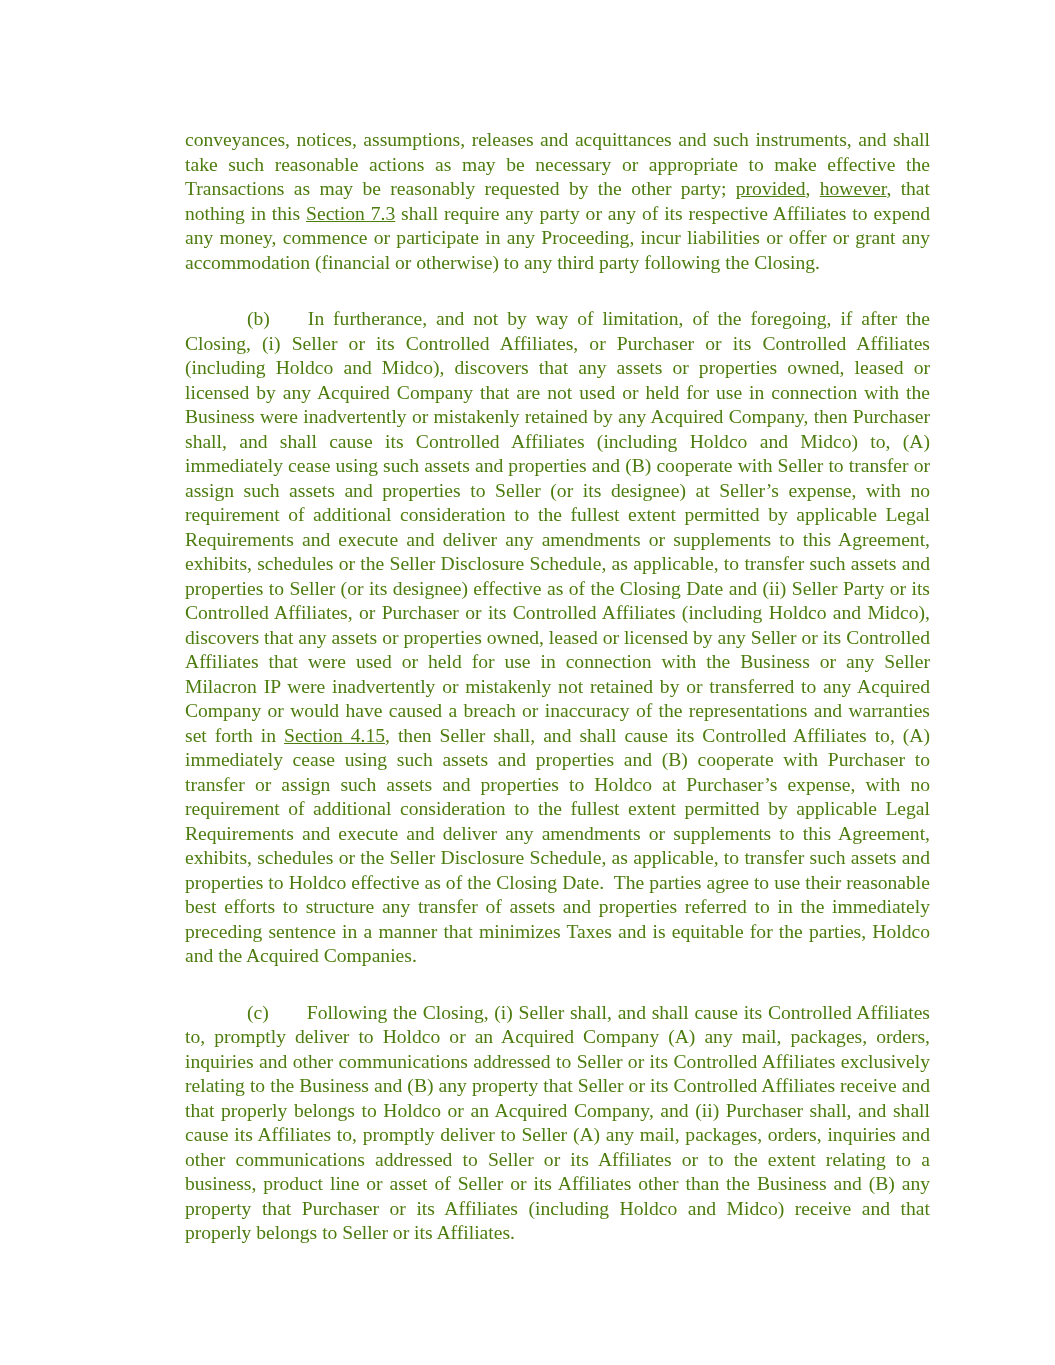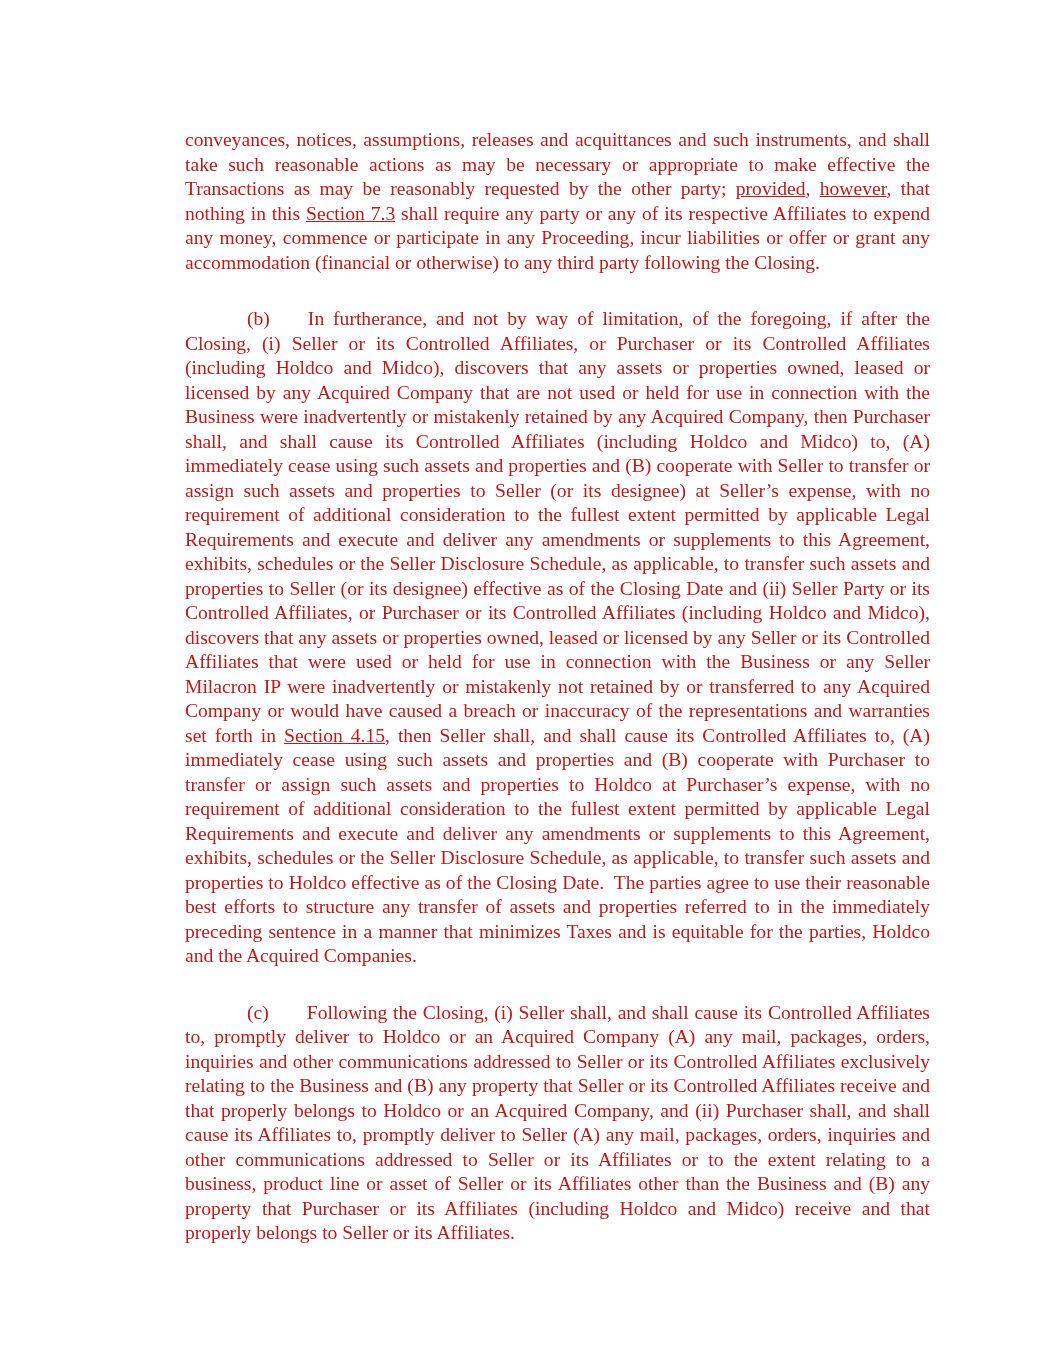--- a/index.html
+++ b/index.html
@@ -32,19 +32,19 @@
     display: inline-block;
     width: 38px;
   }
   .u {
     text-decoration: underline;
   }
 </style>
 </head>
 <body>
 
-<div class="page" style="background: rgb(255, 255, 255); color: #b91c1c;">
+<div class="page" style="background: rgb(255, 255, 255); color: #4d7c0f;">
   <p class="para"><span>conveyances, notices, assumptions, releases and acquittances and such instruments, and shall take such reasonable actions as may be necessary or appropriate to make effective the Transactions as may be reasonably requested by the other party; </span><span class="u">provided</span><span>, </span><span class="u">however</span><span>, that nothing in this </span><span class="u">Section 7.3</span><span> shall require any party or any of its respective Affiliates to expend any money, commence or participate in any Proceeding, incur liabilities or offer or grant any accommodation (financial or otherwise) to any third party following the Closing.</span></p>
 
   <p class="para indented"><span>(b)</span><span class="tab"></span><span>In furtherance, and not by way of limitation, of the foregoing, if after the Closing, (i) Seller or its Controlled Affiliates, or Purchaser or its Controlled Affiliates (including Holdco and Midco), discovers that any assets or properties owned, leased or licensed by any Acquired Company that are not used or held for use in connection with the Business were inadvertently or mistakenly retained by any Acquired Company, then Purchaser shall, and shall cause its Controlled Affiliates (including Holdco and Midco) to, (A) immediately cease using such assets and properties and (B) cooperate with Seller to transfer or assign such assets and properties to Seller (or its designee) at Seller’s expense, with no requirement of additional consideration to the fullest extent permitted by applicable Legal Requirements and execute and deliver any amendments or supplements to this Agreement, exhibits, schedules or the Seller Disclosure Schedule, as applicable, to transfer such assets and properties to Seller (or its designee) effective as of the Closing Date and (ii) Seller Party or its Controlled Affiliates, or Purchaser or its Controlled Affiliates (including Holdco and Midco), discovers that any assets or properties owned, leased or licensed by any Seller or its Controlled Affiliates that were used or held for use in connection with the Business or any Seller Milacron IP were inadvertently or mistakenly not retained by or transferred to any Acquired Company or would have caused a breach or inaccuracy of the representations and warranties set forth in </span><span class="u">Section 4.15</span><span>, then Seller shall, and shall cause its Controlled Affiliates to, (A) immediately cease using such assets and properties and (B) cooperate with Purchaser to transfer or assign such assets and properties to Holdco at Purchaser’s expense, with no requirement of additional consideration to the fullest extent permitted by applicable Legal Requirements and execute and deliver any amendments or supplements to this Agreement, exhibits, schedules or the Seller Disclosure Schedule, as applicable, to transfer such assets and properties to Holdco effective as of the Closing Date.&nbsp; The parties agree to use their reasonable best efforts to structure any transfer of assets and properties referred to in the immediately preceding sentence in a manner that minimizes Taxes and is equitable for the parties, Holdco and the Acquired Companies.</span></p>
 
   <p class="para indented"><span>(c)</span><span class="tab"></span><span>Following the Closing, (i) Seller shall, and shall cause its Controlled Affiliates to, promptly deliver to Holdco or an Acquired Company (A) any mail, packages, orders, inquiries and other communications addressed to Seller or its Controlled Affiliates exclusively relating to the Business and (B) any property that Seller or its Controlled Affiliates receive and that properly belongs to Holdco or an Acquired Company, and (ii) Purchaser shall, and shall cause its Affiliates to, promptly deliver to Seller (A) any mail, packages, orders, inquiries and other communications addressed to Seller or its Affiliates or to the extent relating to a business, product line or asset of Seller or its Affiliates other than the Business and (B) any property that Purchaser or its Affiliates (including Holdco and Midco) receive and that properly belongs to Seller or its Affiliates.</span></p>
 </div>
 
 </body></html>

